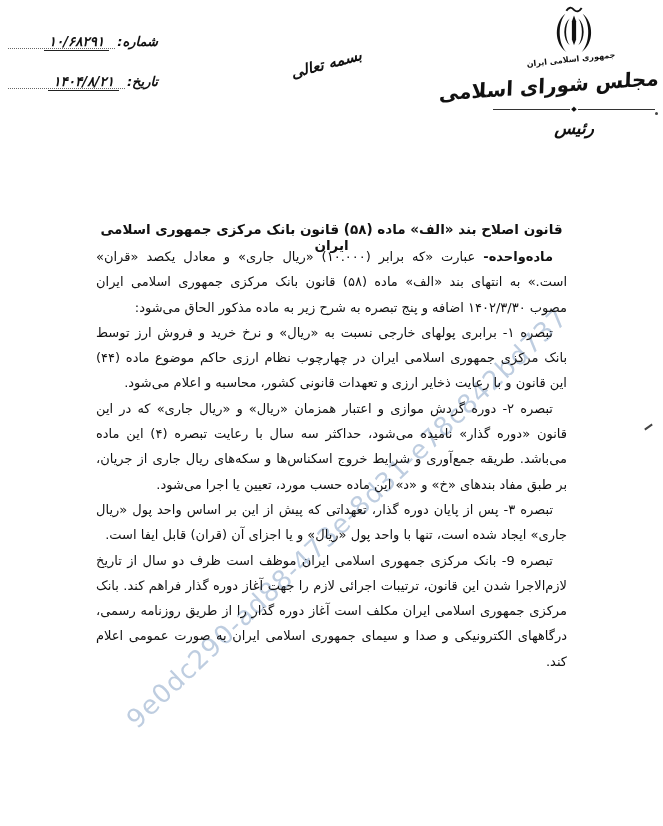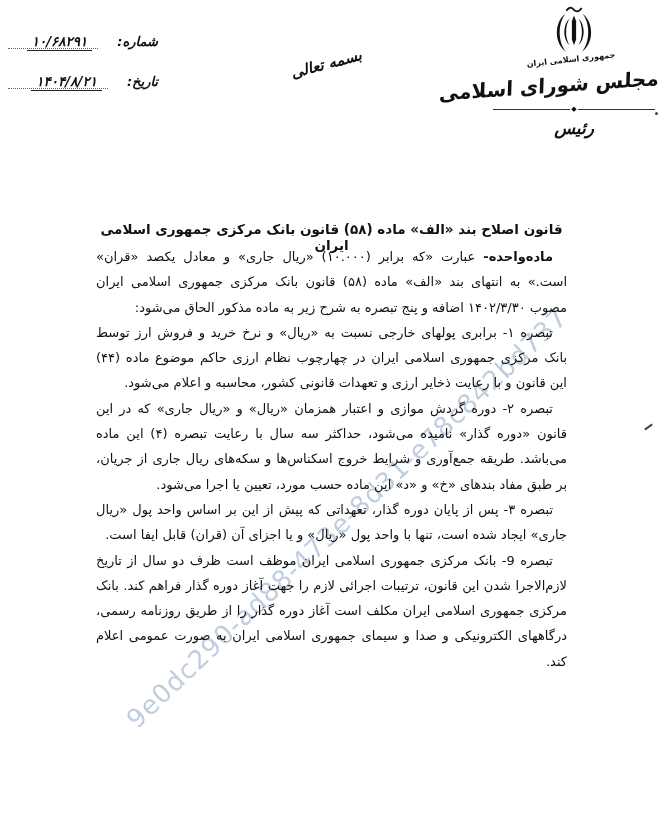--- a/index.html
+++ b/index.html
@@ -26,21 +26,21 @@
     font-size: 26px;
     letter-spacing: 1px;
     opacity: 0.75;
     z-index: 0;
     white-space: nowrap;
     pointer-events: none;
   }
   
   .ref-fields { position: absolute; top: 30px; left: 8px; width: 152px; z-index: 2; }
   .ref-row { display: flex; align-items: flex-end; margin-bottom: 21px; height: 19px; }
-  .ref-label { font-size: 13px; font-weight: bold; font-style: italic; white-space: nowrap; padding-right: 2px; margin-left: 17px; }
+  .ref-label { font-size: 13px; font-weight: bold; font-style: italic; white-space: nowrap; padding-right: 2px; }
   .ref-line { flex: 1 1 auto; border-bottom: 1px dotted #666; position: relative; height: 17px; margin-right: 2px; }
   .ref-value {
     position: absolute; right: 6px; bottom: -3px;
     font-size: 13.5px; font-weight: bold; font-style: italic;
     border-bottom: 1.5px solid #222; padding: 0 5px 1px 5px;
     white-space: nowrap;
     text-align: center;
   }
   
   .bismillah {

